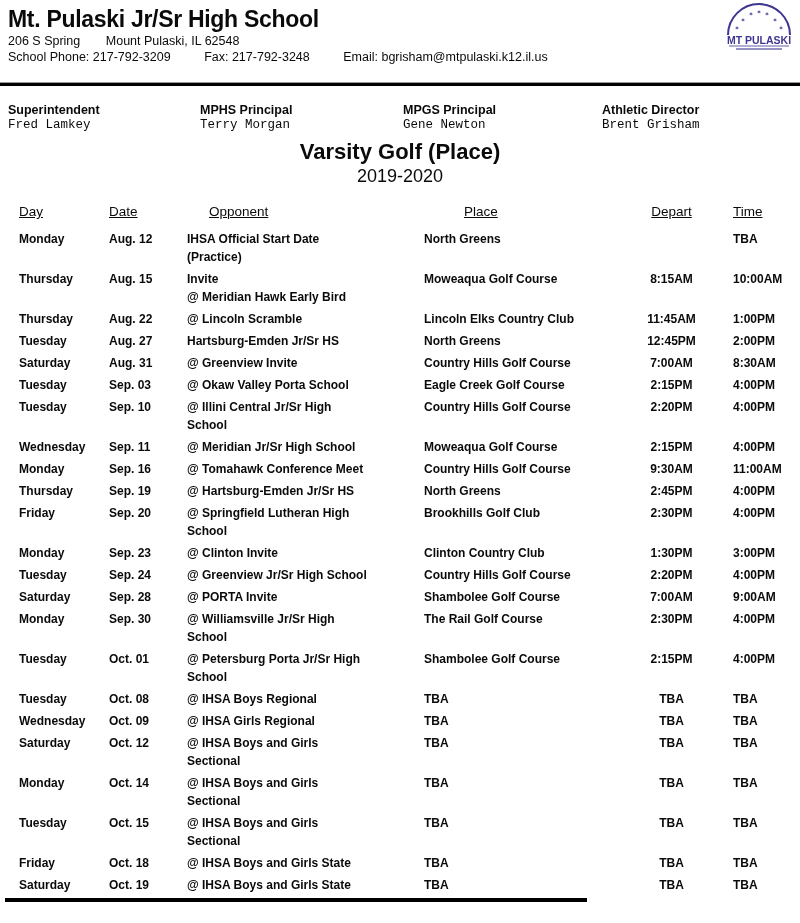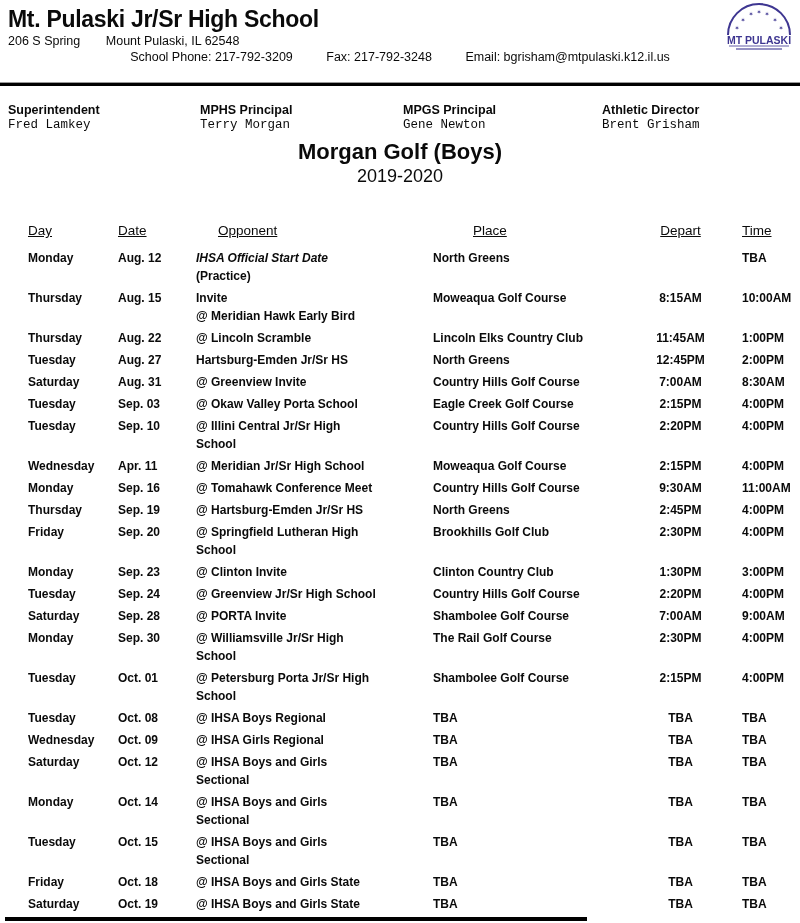--- a/index.html
+++ b/index.html
@@ -9,21 +9,21 @@
     width:800px; height:923px; background:#ffffff; overflow:hidden;
     font-family:"Liberation Sans", sans-serif; color:var(--ink);
   }
   .page { position:relative; width:800px; height:923px; }
 
   
   .letterhead { position:relative; padding:6px 8px 0 8px; }
   .school-name { margin:0; font-size:23px; line-height:26px; font-weight:bold; letter-spacing:-0.3px; }
   .addr-line { margin-top:2px; font-size:12.5px; line-height:15px; }
   .addr-line .seg2 { margin-left:22px; }
-  .contact-line { margin-top:1px; font-size:12.5px; line-height:15px;text-align:center; }
+  .contact-line { margin-top:1px; font-size:12.5px; line-height:15px; }
   .contact-line .seg { margin-right:30px; }
   .logo { position:absolute; top:0; right:5px; width:72px; height:52px; }
 
   .divider-top { margin-top:17px; height:4px; background:#000; border-top:1px solid #9a9a9a; }
 
   
   .staff { display:flex; padding-left:8px; margin-top:17px;align-items:flex-end; }
   .staff-col { flex:0 0 auto; }
   .staff-col:nth-child(1){ width:192px; }
   .staff-col:nth-child(2){ width:203px; }
@@ -31,35 +31,35 @@
   .staff-col:nth-child(4){ width:190px; }
   .staff-title { font-size:12.5px; line-height:15px; font-weight:bold; }
   .staff-name  { font-size:12.5px; line-height:15px;font-family:Liberation Mono, monospace; }
 
   
   .title-block { margin-top:7px; text-align:center; }
   .event-title { margin:0; font-size:22px; line-height:24px; font-weight:bold; }
   .season { font-size:18px; line-height:20px; margin-top:2px;text-align:center; }
 
   
-  .schedule { padding-left:28px; margin-top:36px; }
+  .schedule { padding-left:19px; margin-top:17px; }
   .srow, .shead {
     display:grid;
     grid-template-columns:90px 78px 237px 200px 95px 90px;
   }
   .shead { font-size:13.5px; line-height:18px; margin-bottom:9px; }
   .shead .hd { text-decoration:underline; }
   .hd-opponent { margin-left:22px; }
   .hd-place { margin-left:40px; }
   .h-depart { text-align:center; }
   .h-time { padding-left:14px; }
   .srow { font-size:12px; font-weight:bold; line-height:18px; margin-bottom:4px; }
   .c-depart { text-align:center; }
   .c-time { padding-left:14px; }
-  .opp-line.italic { font-style:italic; }
+  .opp-line.italic { }
 
   .divider-bottom { margin-top:4px; margin-left:5px; width:582px; height:4px; background:#000; }
 </style>
 </head>
 <body>
 
 <div class="page">
 
   <header class="letterhead">
     <h1 class="school-name">Mt. Pulaski Jr/Sr High School</h1>
@@ -107,21 +107,21 @@
         <div class="staff-title">MPGS Principal</div>
         <div class="staff-name">Gene Newton</div>
       </div>
       <div class="staff-col">
         <div class="staff-title">Athletic Director</div>
         <div class="staff-name">Brent Grisham</div>
       </div>
     </section>
 
   <div class="title-block">
-    <h2 class="event-title">Morgan Golf (Boys)</h2>
+    <h2 class="event-title">Varsity Golf (Place)</h2>
     <div class="season">2019-2020</div>
   </div>
 
   <section class="schedule">
     <div class="shead">
       <div class="h-day"><span class="hd">Day</span></div>
       <div class="h-date"><span class="hd">Date</span></div>
       <div class="h-opponent"><span class="hd hd-opponent">Opponent</span></div>
       <div class="h-place"><span class="hd hd-place">Place</span></div>
       <div class="h-depart"><span class="hd">Depart</span></div>
@@ -196,21 +196,21 @@
           <div class="c-opp">
             <div class="opp-line">@ Illini Central Jr/Sr High</div>
             <div class="opp-line">School</div>
           </div>
           <div class="c-place">Country Hills Golf Course</div>
           <div class="c-depart">2:20PM</div>
           <div class="c-time">4:00PM</div>
         </div>
         <div class="srow">
           <div class="c-day">Wednesday</div>
-          <div class="c-date">Apr. 11</div>
+          <div class="c-date">Sep. 11</div>
           <div class="c-opp">
             <div class="opp-line">@ Meridian Jr/Sr High School</div>
           </div>
           <div class="c-place">Moweaqua Golf Course</div>
           <div class="c-depart">2:15PM</div>
           <div class="c-time">4:00PM</div>
         </div>
         <div class="srow">
           <div class="c-day">Monday</div>
           <div class="c-date">Sep. 16</div>

